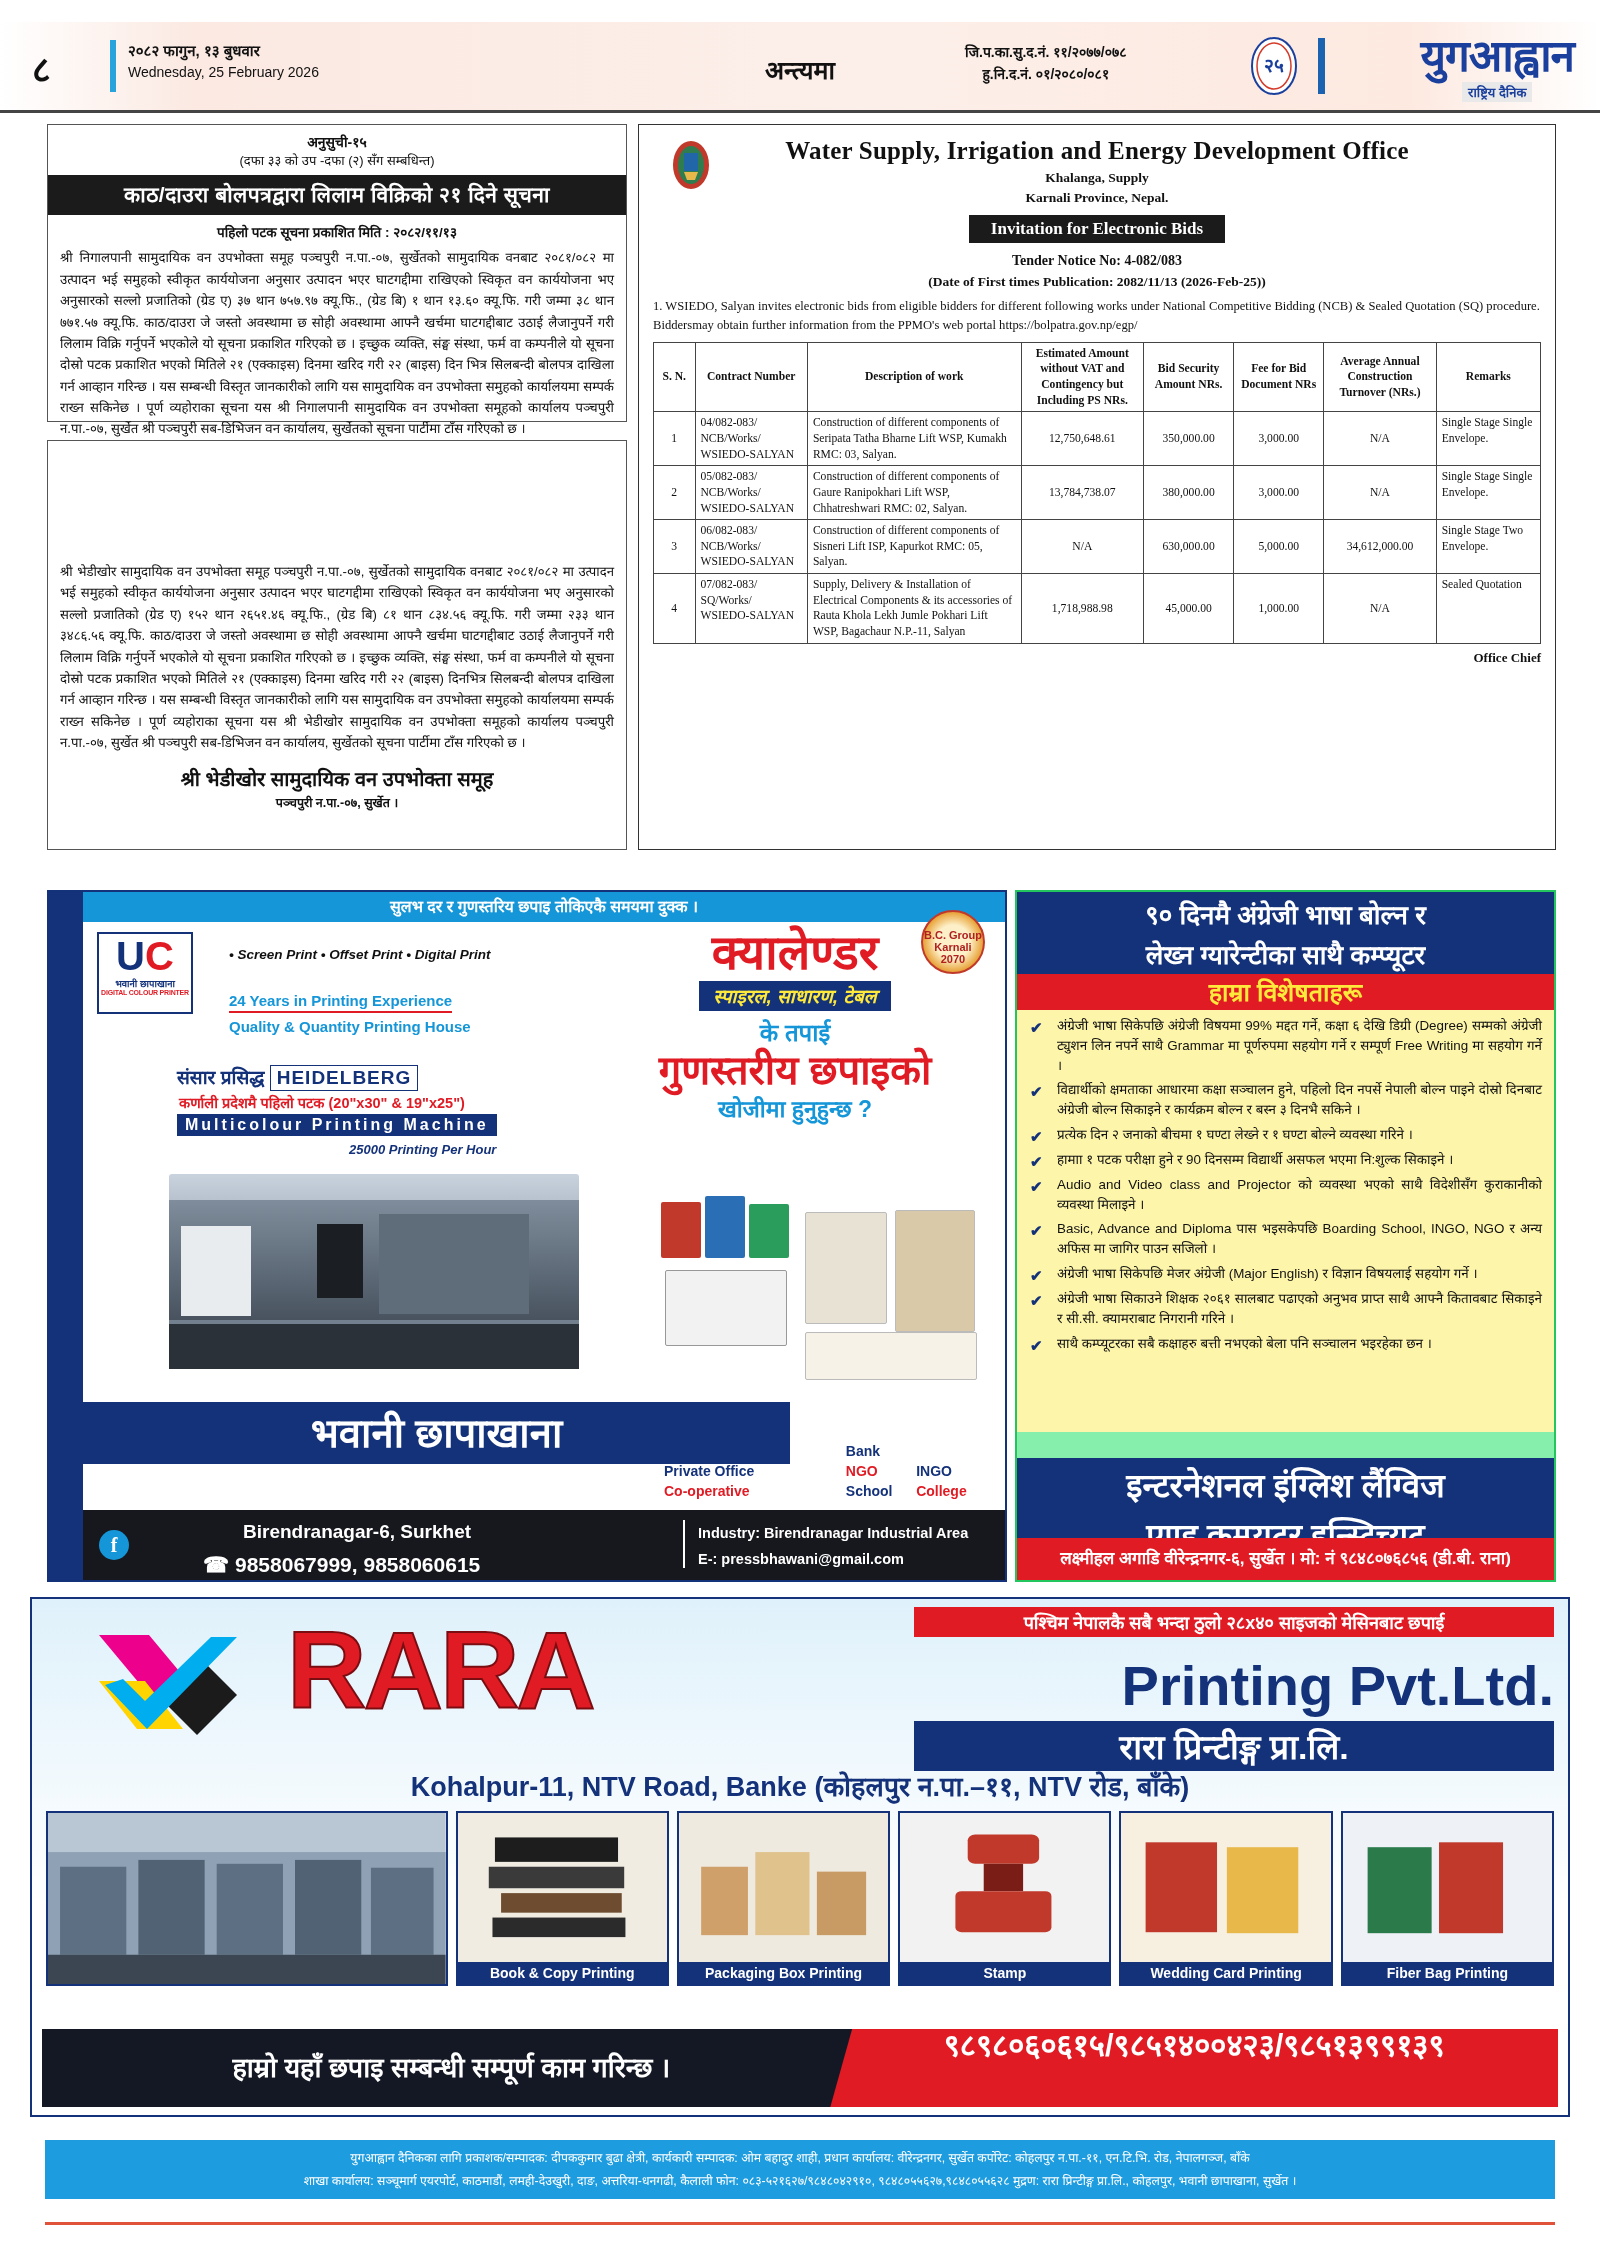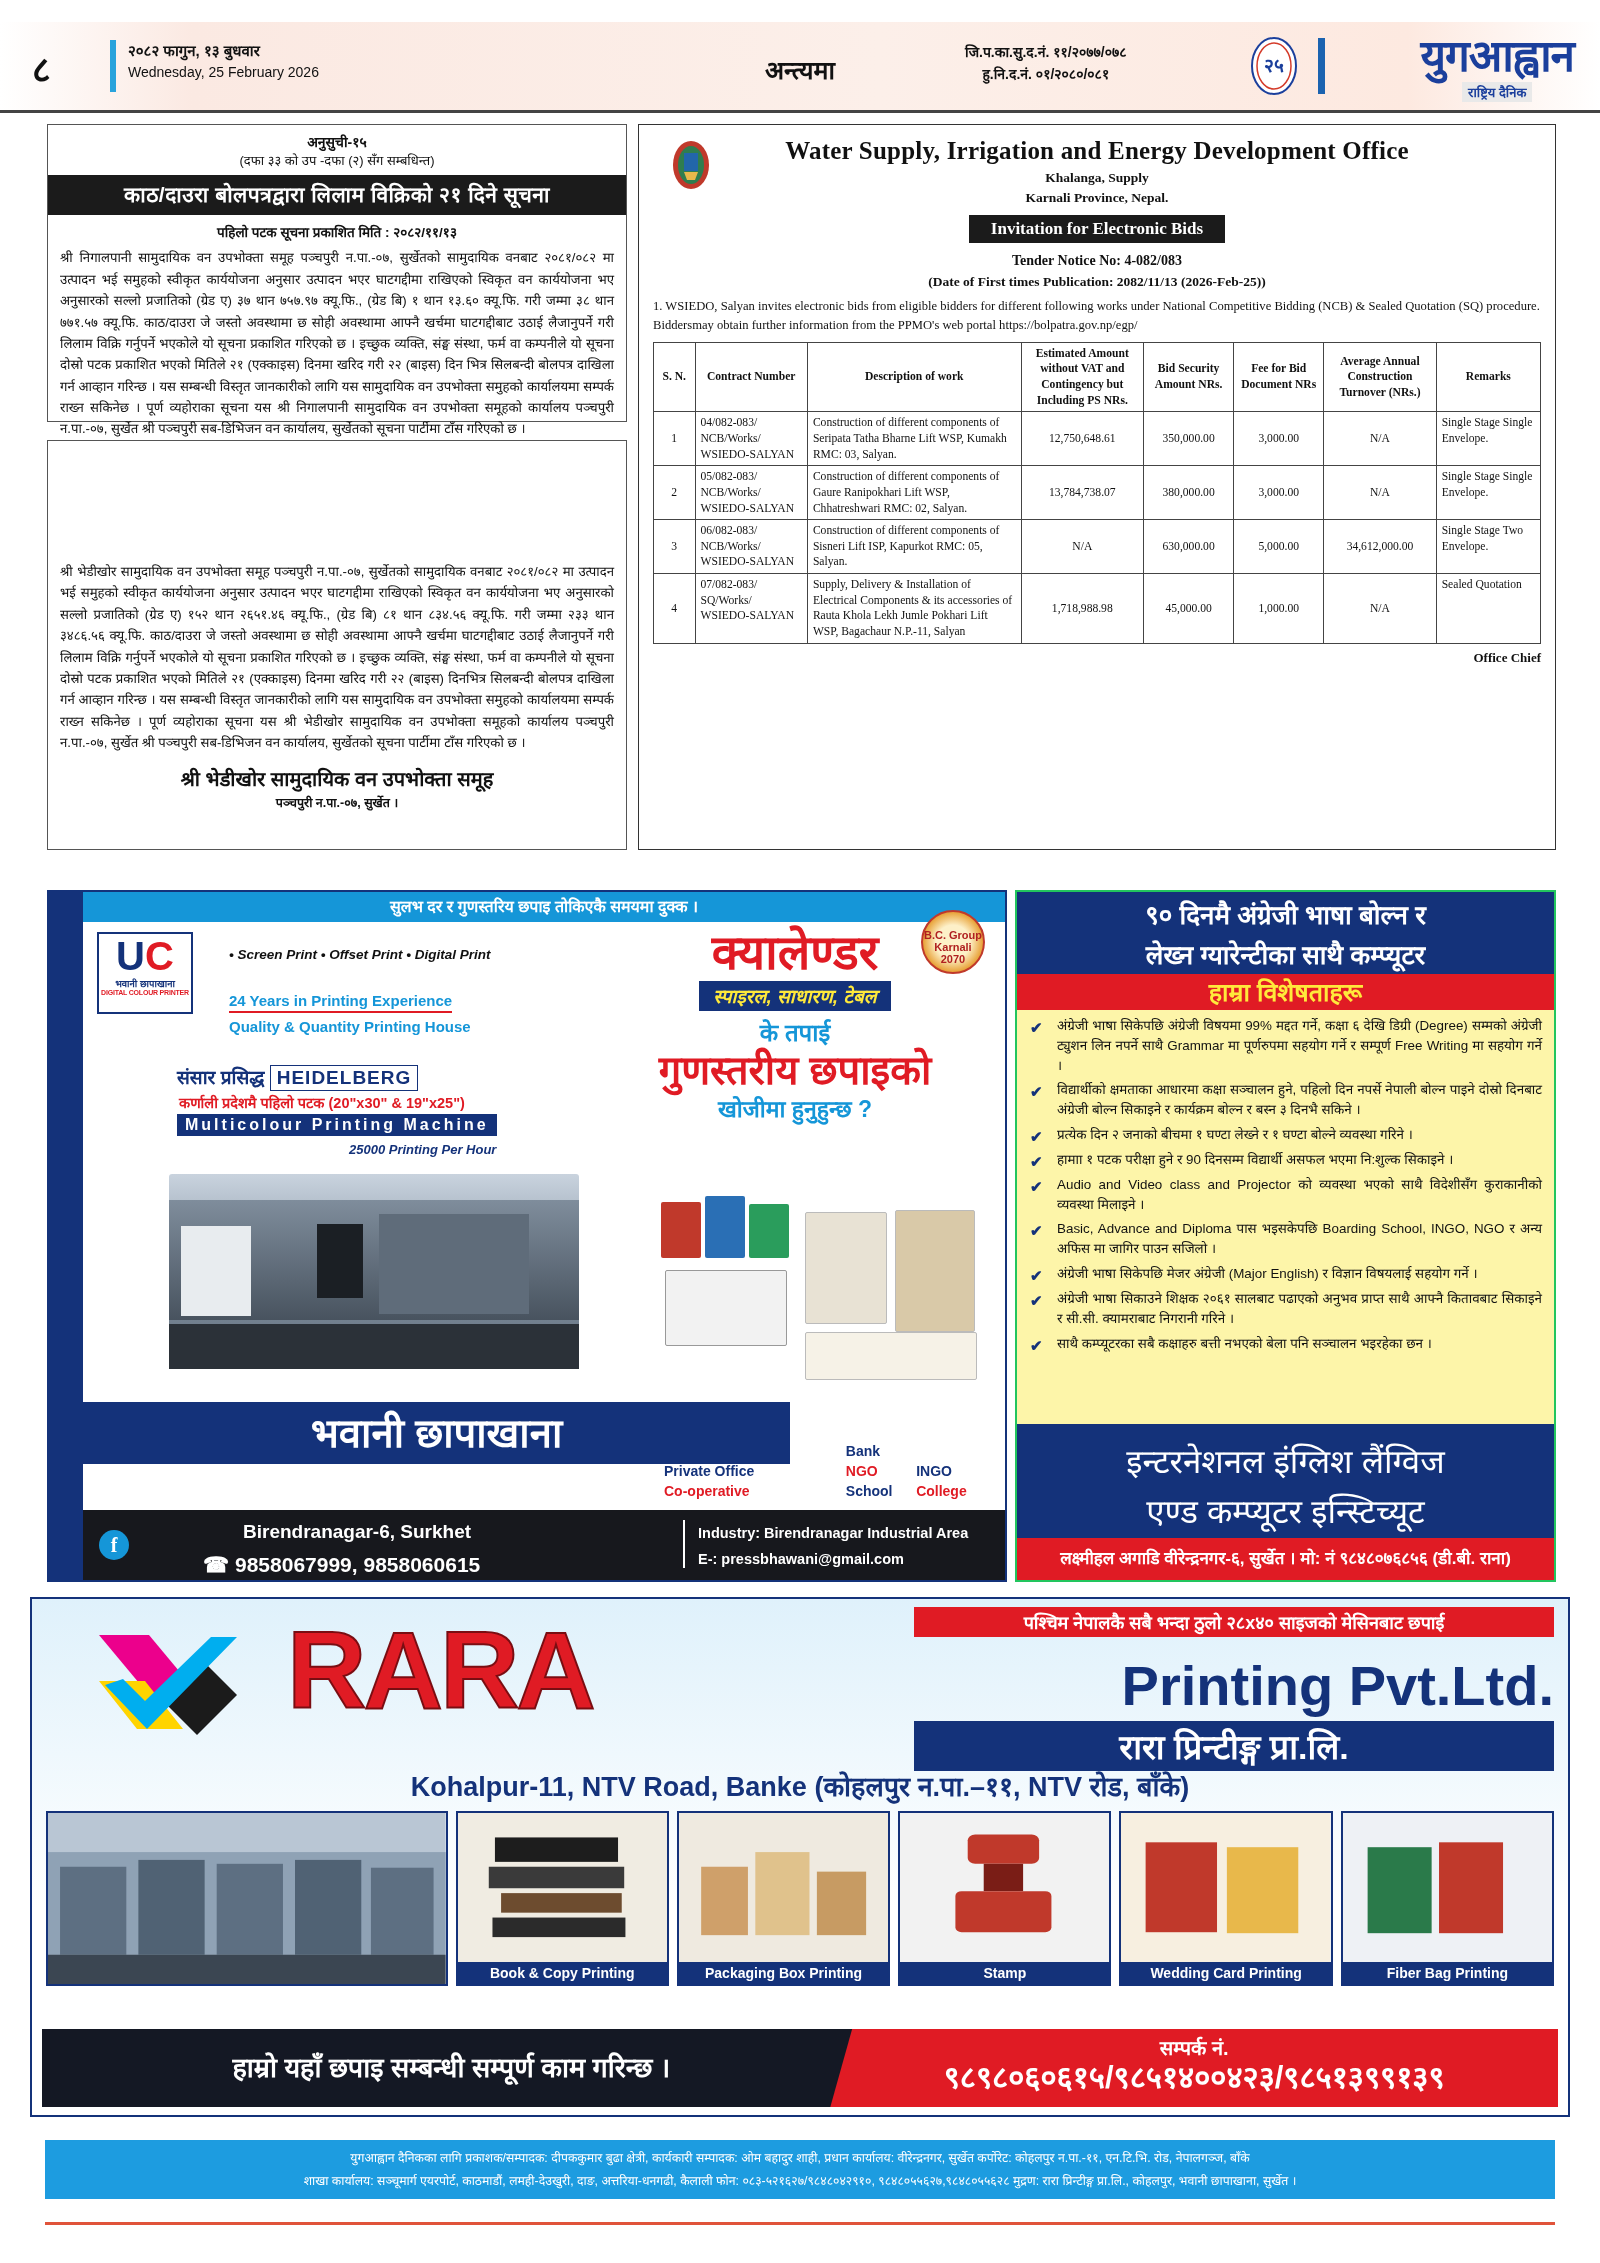--- a/index.html
+++ b/index.html
@@ -113,22 +113,22 @@
   
   .inst{border:2px solid #22c55e;background:#86efac;}
   .inst-top{position:absolute;left:0;top:0;width:100%;height:82px;background:#14327a;color:#fff;
     text-align:center;font-size:26px;font-weight:bold;line-height:40px;padding-top:3px;box-sizing:border-box;}
   .inst-hm{position:absolute;left:0;top:82px;width:100%;height:36px;background:#e01b24;}
   .inst-hm span{display:block;text-align:center;color:#ffe93b;font-size:25px;font-weight:bold;line-height:36px;}
   .inst-body{position:absolute;left:0;top:118px;right:0;bottom:148px;background:#fdf5a9;padding:6px 12px 4px 40px;box-sizing:border-box;}
   .inst-stripe{position:absolute;left:0;top:118px;width:28px;bottom:148px;background:#27a7df;}
   .inst-li{position:relative;font-size:13.4px;line-height:1.48;margin-bottom:5px;text-align:justify;}
   .inst-li .tick{position:absolute;left:-27px;top:1px;color:#14327a;font-size:15px;font-weight:bold;}
-  .inst-name{position:absolute;left:0;right:0;bottom:42px;height:114px;background:#14327a;color:#fff;
-    text-align:center;font-size:33px;font-weight:normal;line-height:50px;padding-top:13px;box-sizing:border-box;}
+  .inst-name{position:absolute;left:0;right:0;bottom:42px;height:80px;background:#14327a;color:#fff;
+    text-align:center;font-size:33px;font-weight:bold;line-height:50px;padding-top:3px;box-sizing:border-box;}
   .inst-foot{position:absolute;left:0;right:0;bottom:0;height:42px;background:#e01b24;color:#fff;
     text-align:center;font-size:17px;font-weight:bold;line-height:42px;}
 
   
   .rara{border:2px solid #14327a;background:linear-gradient(180deg,#dff1fb 0%,#ffffff 60%);}
   .rara-top{position:absolute;left:0;top:0;width:100%;height:160px;}
   .rara-logo{position:absolute;left:55px;top:22px;width:200px;height:120px;}
   .rara-word{position:absolute;left:255px;top:12px;font-size:110px;font-weight:bold;color:#e01b24;
     line-height:118px;letter-spacing:-3px;-webkit-text-stroke:2px #7a0d12;}
   .rara-right{position:absolute;right:14px;top:8px;width:640px;}
@@ -483,21 +483,20 @@
         </svg>
         <div class="g-cap">Fiber Bag Printing</div>
       </div>
     </div>
 
     <div class="rara-bottom">
       <div class="rb-dark">
         <span>हाम्रो यहाँ छपाइ सम्बन्धी सम्पूर्ण काम गरिन्छ ।</span>
       </div>
       <div class="rb-red">
-        <div class="lbl">सम्पर्क नं.</div>
         <div class="num">९८९८०६०६१५/९८५१४००४२३/९८५१३९९१३९</div>
       </div>
     </div>
   </div>
 
   <div class="foot" style="top:2140px;">
     <div>युगआह्वान दैनिकका लागि प्रकाशक/सम्पादक: दीपककुमार बुढा क्षेत्री, कार्यकारी सम्पादक: ओम बहादुर शाही, प्रधान कार्यालय: वीरेन्द्रनगर, सुर्खेत कर्पोरेट: कोहलपुर न.पा.-११, एन.टि.भि. रोड, नेपालगञ्ज, बाँके</div>
     <div>शाखा कार्यालय: सञ्चूमार्ग एयरपोर्ट, काठमाडौं, लमही-देउखुरी, दाङ, अत्तरिया-धनगढी, कैलाली  फोन: ०८३-५२१६२७/९८४८०४२९१०, ९८४८०५५६२७,९८४८०५५६२८  मुद्रण: रारा प्रिन्टीङ्ग प्रा.लि., कोहलपुर, भवानी छापाखाना, सुर्खेत ।</div>
   </div>
   <div class="foot-rule" style="top:2222px;"></div>

